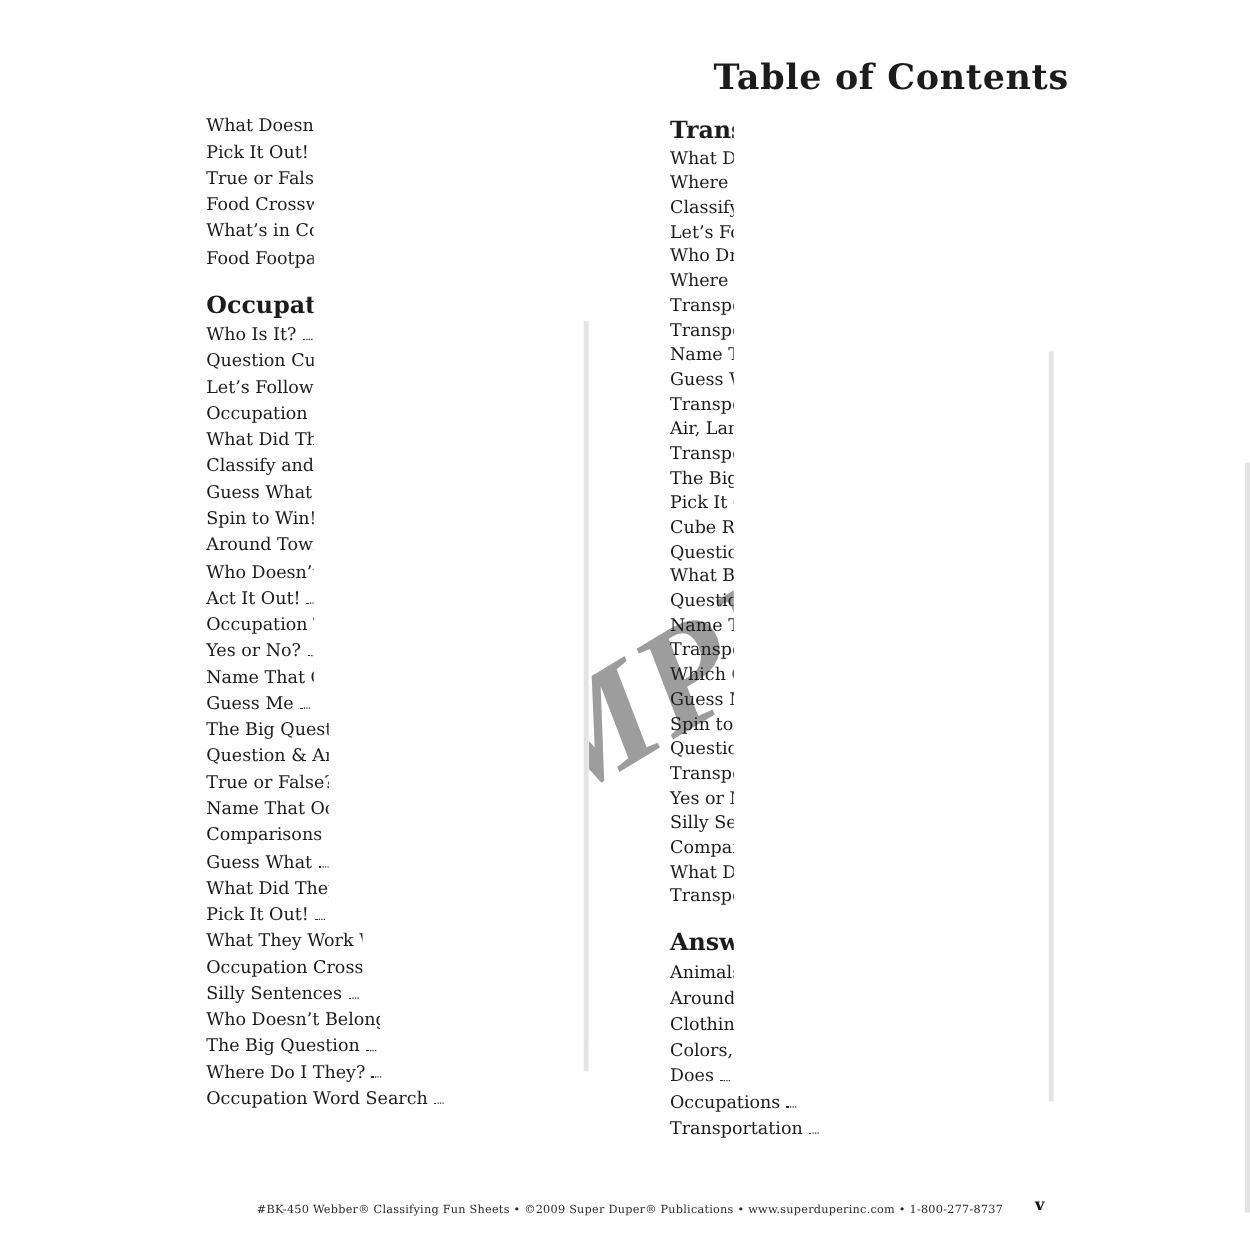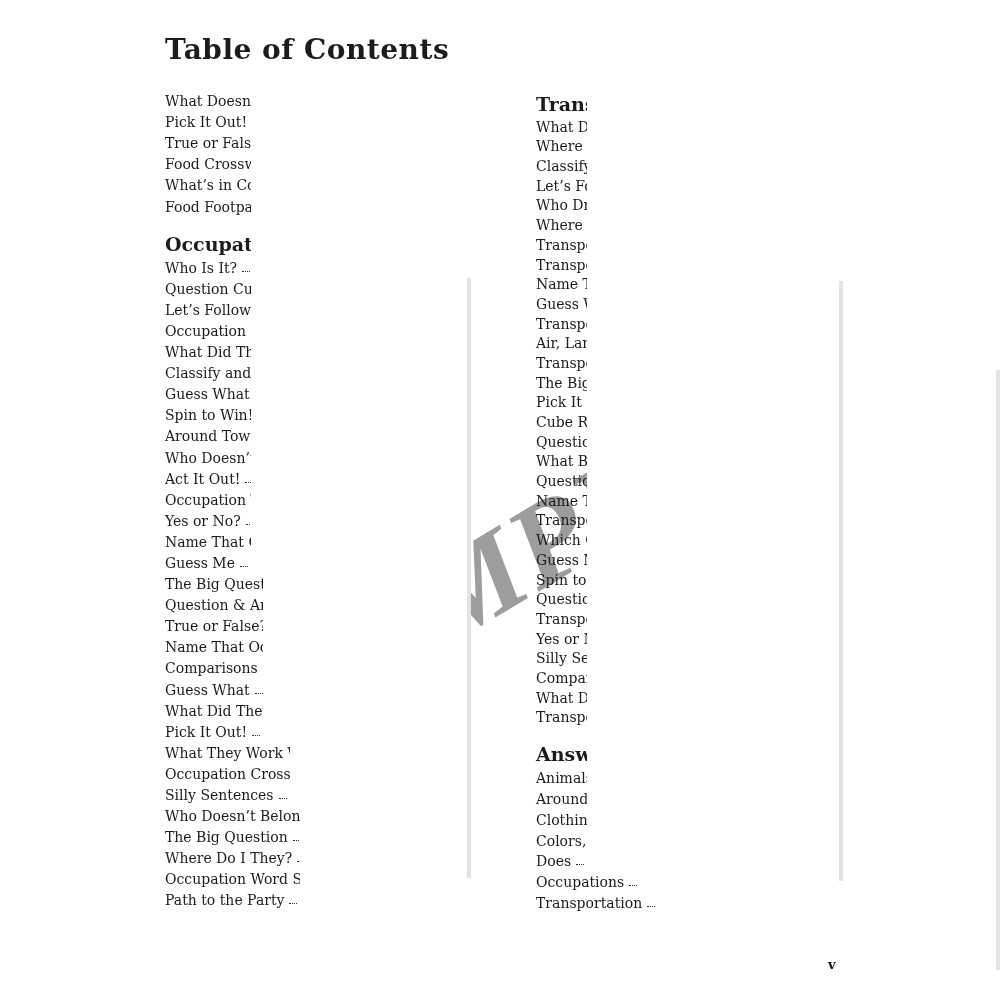--- a/index.html
+++ b/index.html
@@ -9,22 +9,22 @@
     overflow:hidden;
   }
   
   .page::after {
     content:""; position:absolute; right:0; top:370px; width:4px; height:600px;
     background:#e3e3e3;
   }
 
   .title {
     position:absolute; top:33px; left:165px; width:678px;
-    text-align:left; font-size:28px; font-weight:700; letter-spacing:.5px;
-    margin:0; z-index:2;
+    text-align:right; font-size:28px; font-weight:700; letter-spacing:.5px;
+    margin:12px; z-index:2;
   }
 
   .watermark {
     position:absolute; left:222px; top:490px; width:570px; height:150px;
     transform:rotate(-31deg);
     font-size:118px; line-height:150px; font-weight:700; font-style:italic;
     font-family:"Liberation Serif", serif;
     color:#9d9d9d; text-align:center; letter-spacing:2px;
     z-index:0; user-select:none;
   }
@@ -258,25 +258,20 @@
           <div class="row entry">
             <span class="label">Where Do I They?</span>
             <span class="dots"></span>
             <span class="page">190</span>
           </div>
           <div class="row entry">
             <span class="label">Occupation Word Search</span>
             <span class="dots"></span>
             <span class="page">191</span>
           </div>
-          <div class="row entry">
-            <span class="label">Path to the Party</span>
-            <span class="dots"></span>
-            <span class="page">192</span>
-          </div>
         </div>
       </div>
     <div class="column col-1">
         <div class="section sec-0">
           <div class="row heading">
             <span class="label">Transportation</span>
             <span class="dots"></span>
             <span class="page">193–224</span>
           </div>
           <div class="row entry">
@@ -473,14 +468,15 @@
           </div>
           <div class="row entry">
             <span class="label">Transportation</span>
             <span class="dots"></span>
             <span class="page">233–234</span>
           </div>
         </div>
       </div>
   </div>
 
+  <div class="footer">#BK-450 Webber® Classifying Fun Sheets  •  ©2009 Super Duper® Publications  •  www.superduperinc.com  •  1-800-277-8737</div>
   <div class="pageno">v</div>
 </div>
 
 </body></html>

